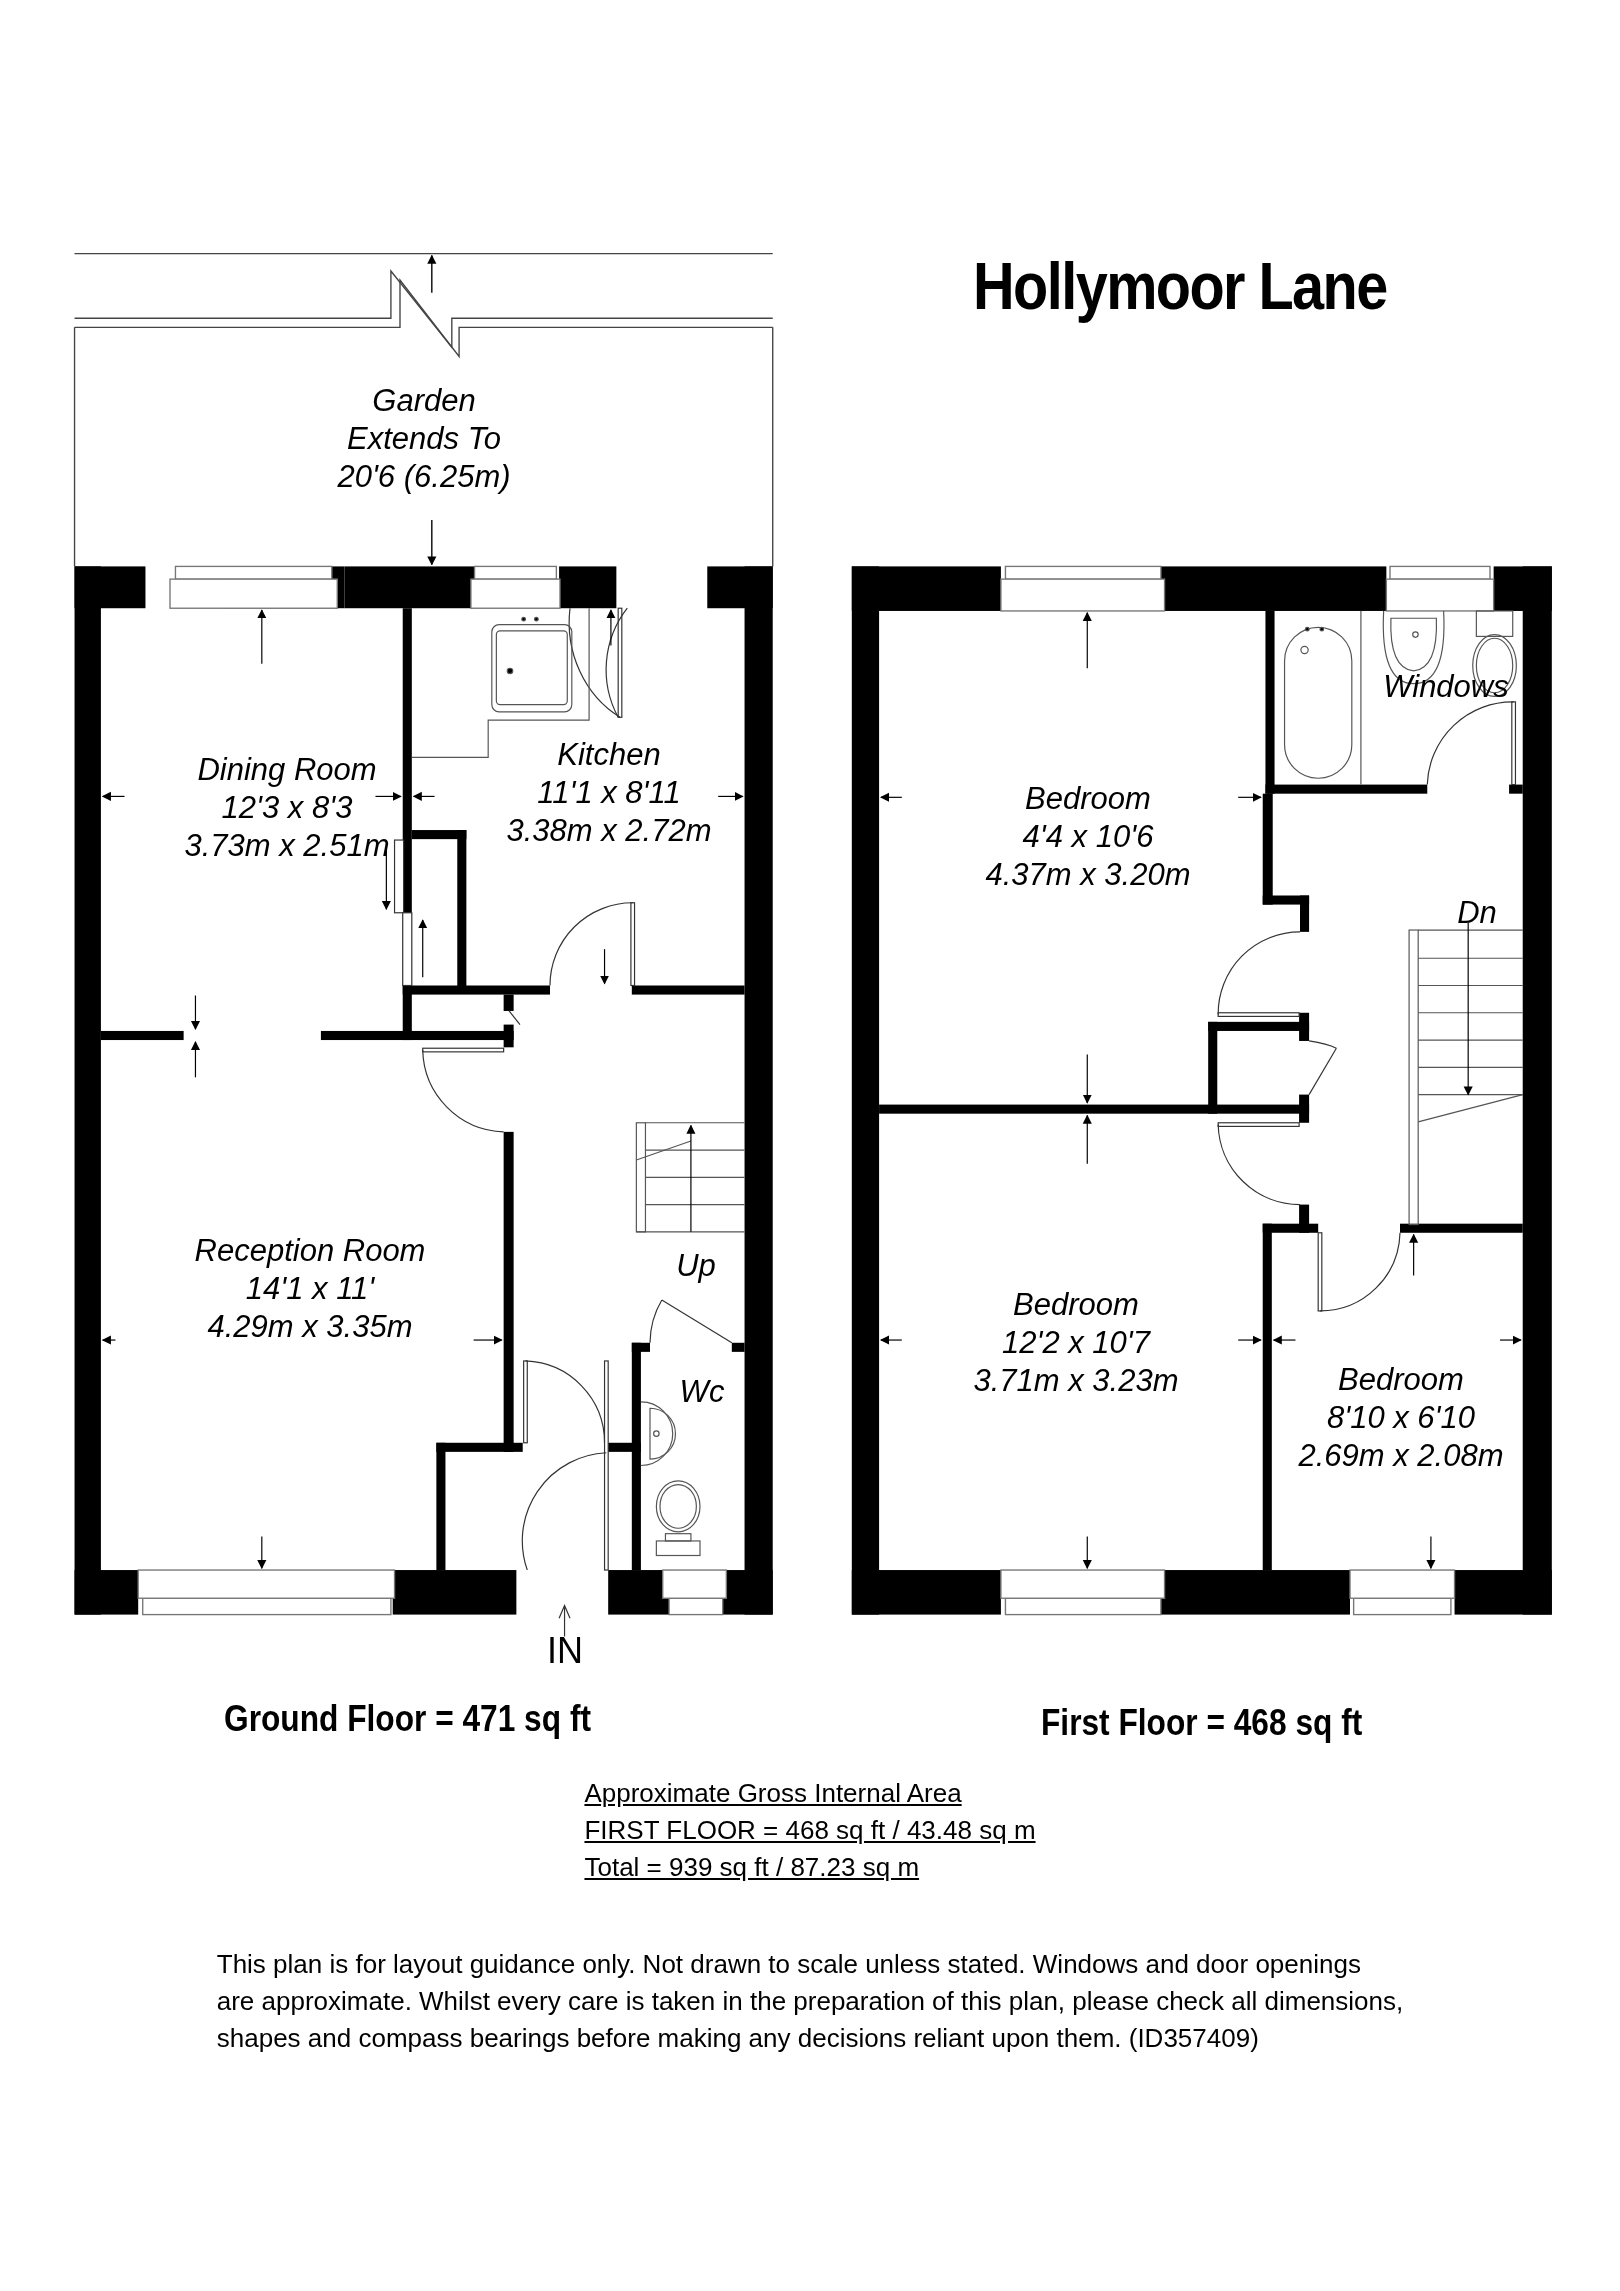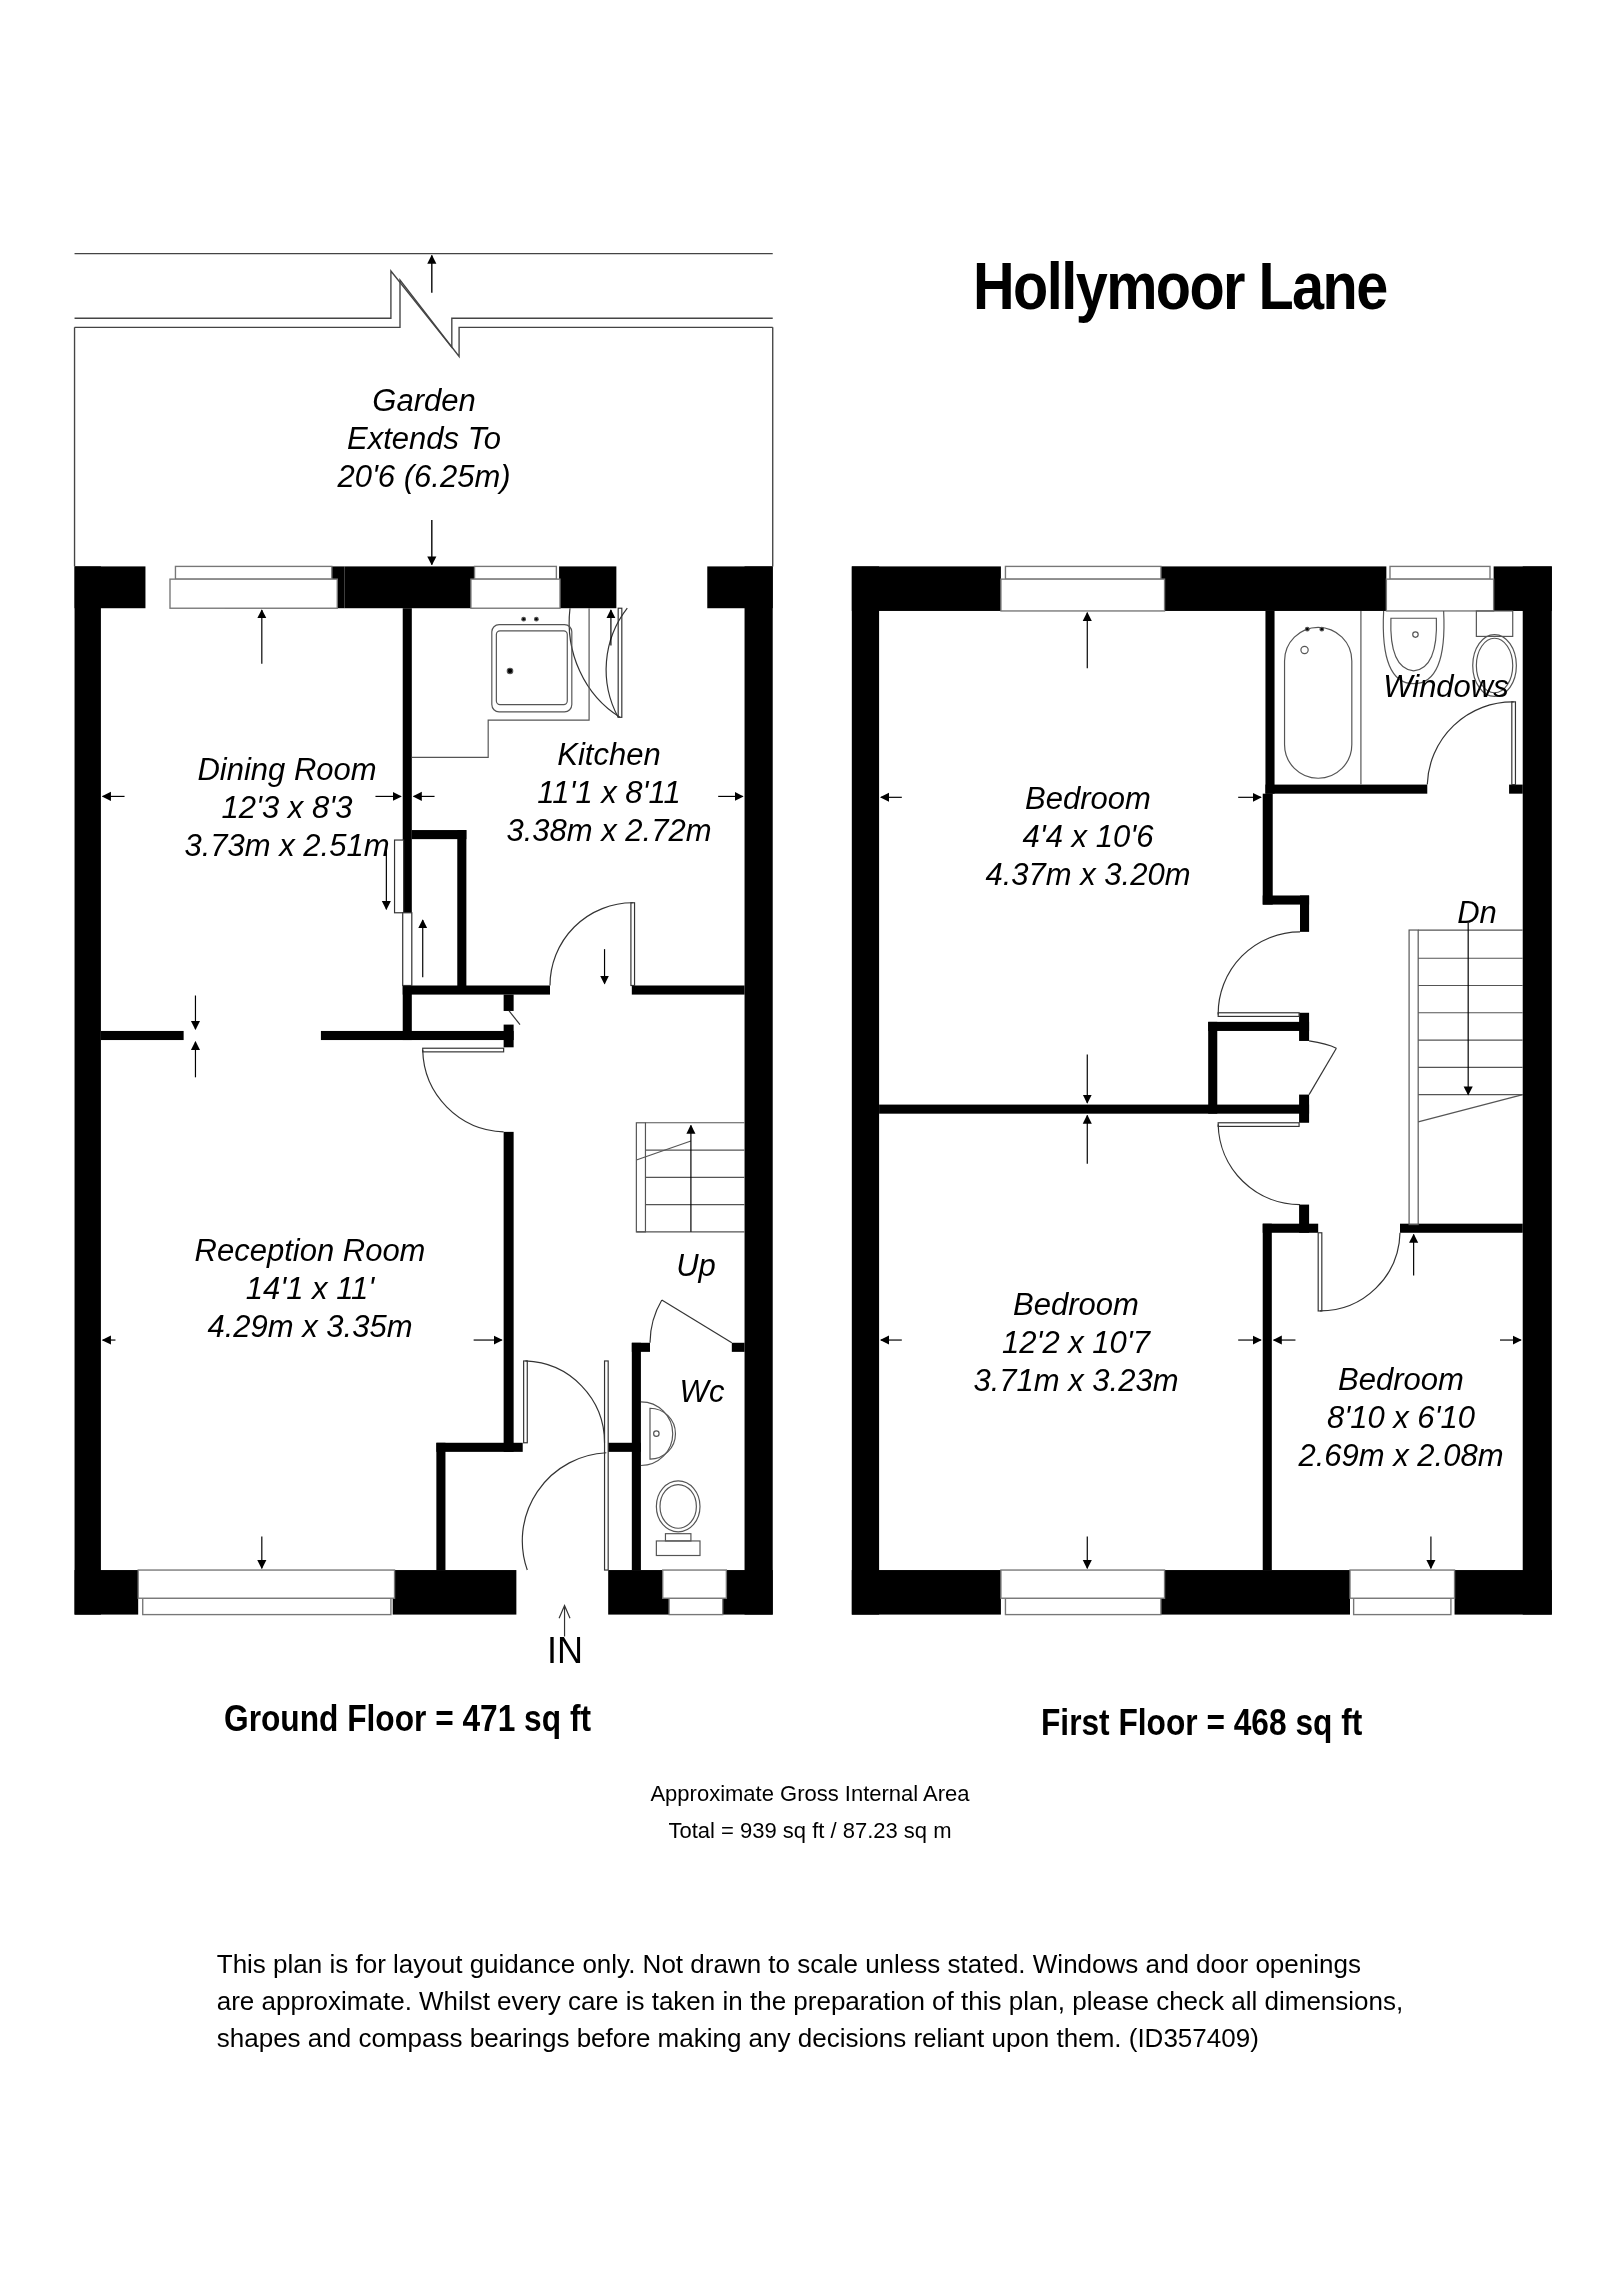--- a/index.html
+++ b/index.html
@@ -7,21 +7,21 @@
          font-family:"Liberation Sans", sans-serif; color:#000; }
   svg.plan { position:absolute; left:0; top:0; }
   .lbl { position:absolute; text-align:center; font-family:"Liberation Sans", sans-serif;
          color:#000; line-height:1.22; white-space:nowrap; transform:translateX(-50%); }
   .room-name { font-size:31px;font-style:italic; }
   .title { position:absolute; left:973px; top:247px; font-size:67px; font-weight:bold;
            letter-spacing:-1.8px; transform:scaleX(0.86); transform-origin:left top; white-space:nowrap; }
   .floor-area { position:absolute; font-size:36px; font-weight:bold; white-space:nowrap;
                 transform:scaleX(0.88); transform-origin:left top; }
   .gia { position:absolute; left:810px; top:1775px; transform:translateX(-50%);
-         text-align:center; font-size:22px; line-height:37px; white-space:nowrap; }
+         text-align:left; font-size:26px; line-height:37px; white-space:nowrap;text-decoration:underline; }
   .disclaimer { position:absolute; left:810px; top:1946px; transform:translateX(-50%);
                 text-align:left; font-size:26px; line-height:37px; white-space:nowrap; }
 </style>
 </head>
 <body>
 
 <svg class="plan" width="1620" height="2291" viewBox="0 0 1782 2520" xmlns="http://www.w3.org/2000/svg">
   <defs>
     <marker id="ah" markerWidth="10" markerHeight="12" refX="9" refY="6" orient="auto" markerUnits="userSpaceOnUse">
       <path d="M0,1 L10,6 L0,11 Z" fill="#000"></path>
@@ -323,20 +323,21 @@
   <div>Bedroom</div>
   <div>8'10 x 6'10</div>
   <div>2.69m x 2.08m</div>
 </div>
 
 <div class="floor-area" style="left:224px; top:1698px;">Ground Floor = 471 sq ft</div>
 <div class="floor-area" style="left:1041px; top:1702px;">First Floor = 468 sq ft</div>
 
 <div class="gia">
   <div>Approximate Gross Internal Area</div>
+  <div>FIRST FLOOR = 468 sq ft / 43.48 sq m</div>
   <div>Total = 939 sq ft / 87.23 sq m</div>
 </div>
 
 <div class="disclaimer">
   <div>This plan is for layout guidance only. Not drawn to scale unless stated. Windows and door openings</div>
   <div>are approximate. Whilst every care is taken in the preparation of this plan, please check all dimensions,</div>
   <div>shapes and compass bearings before making any decisions reliant upon them. (ID357409)</div>
 </div>
 
 

